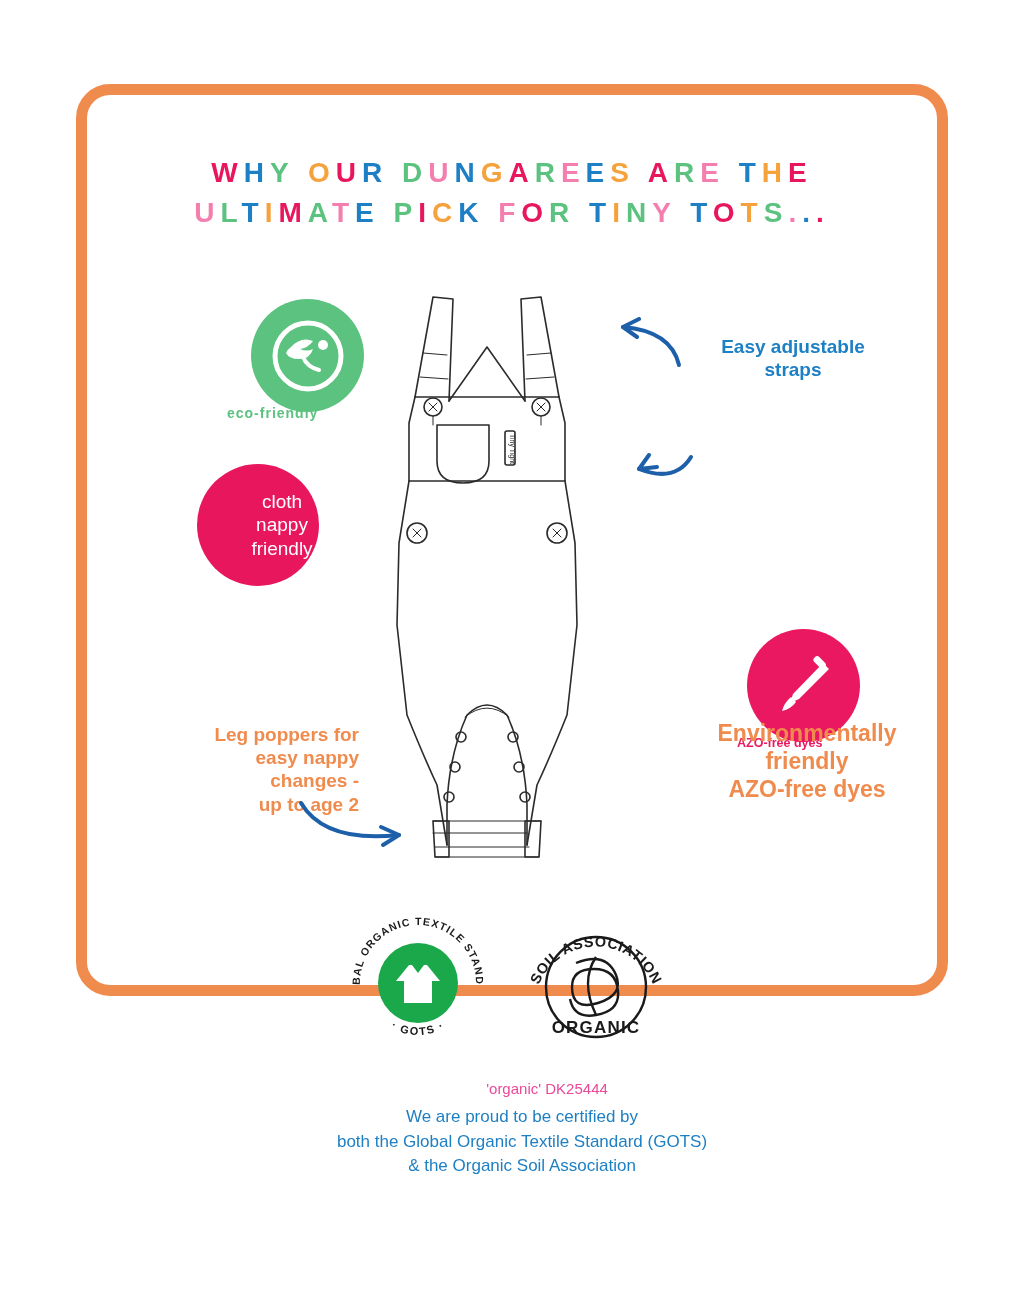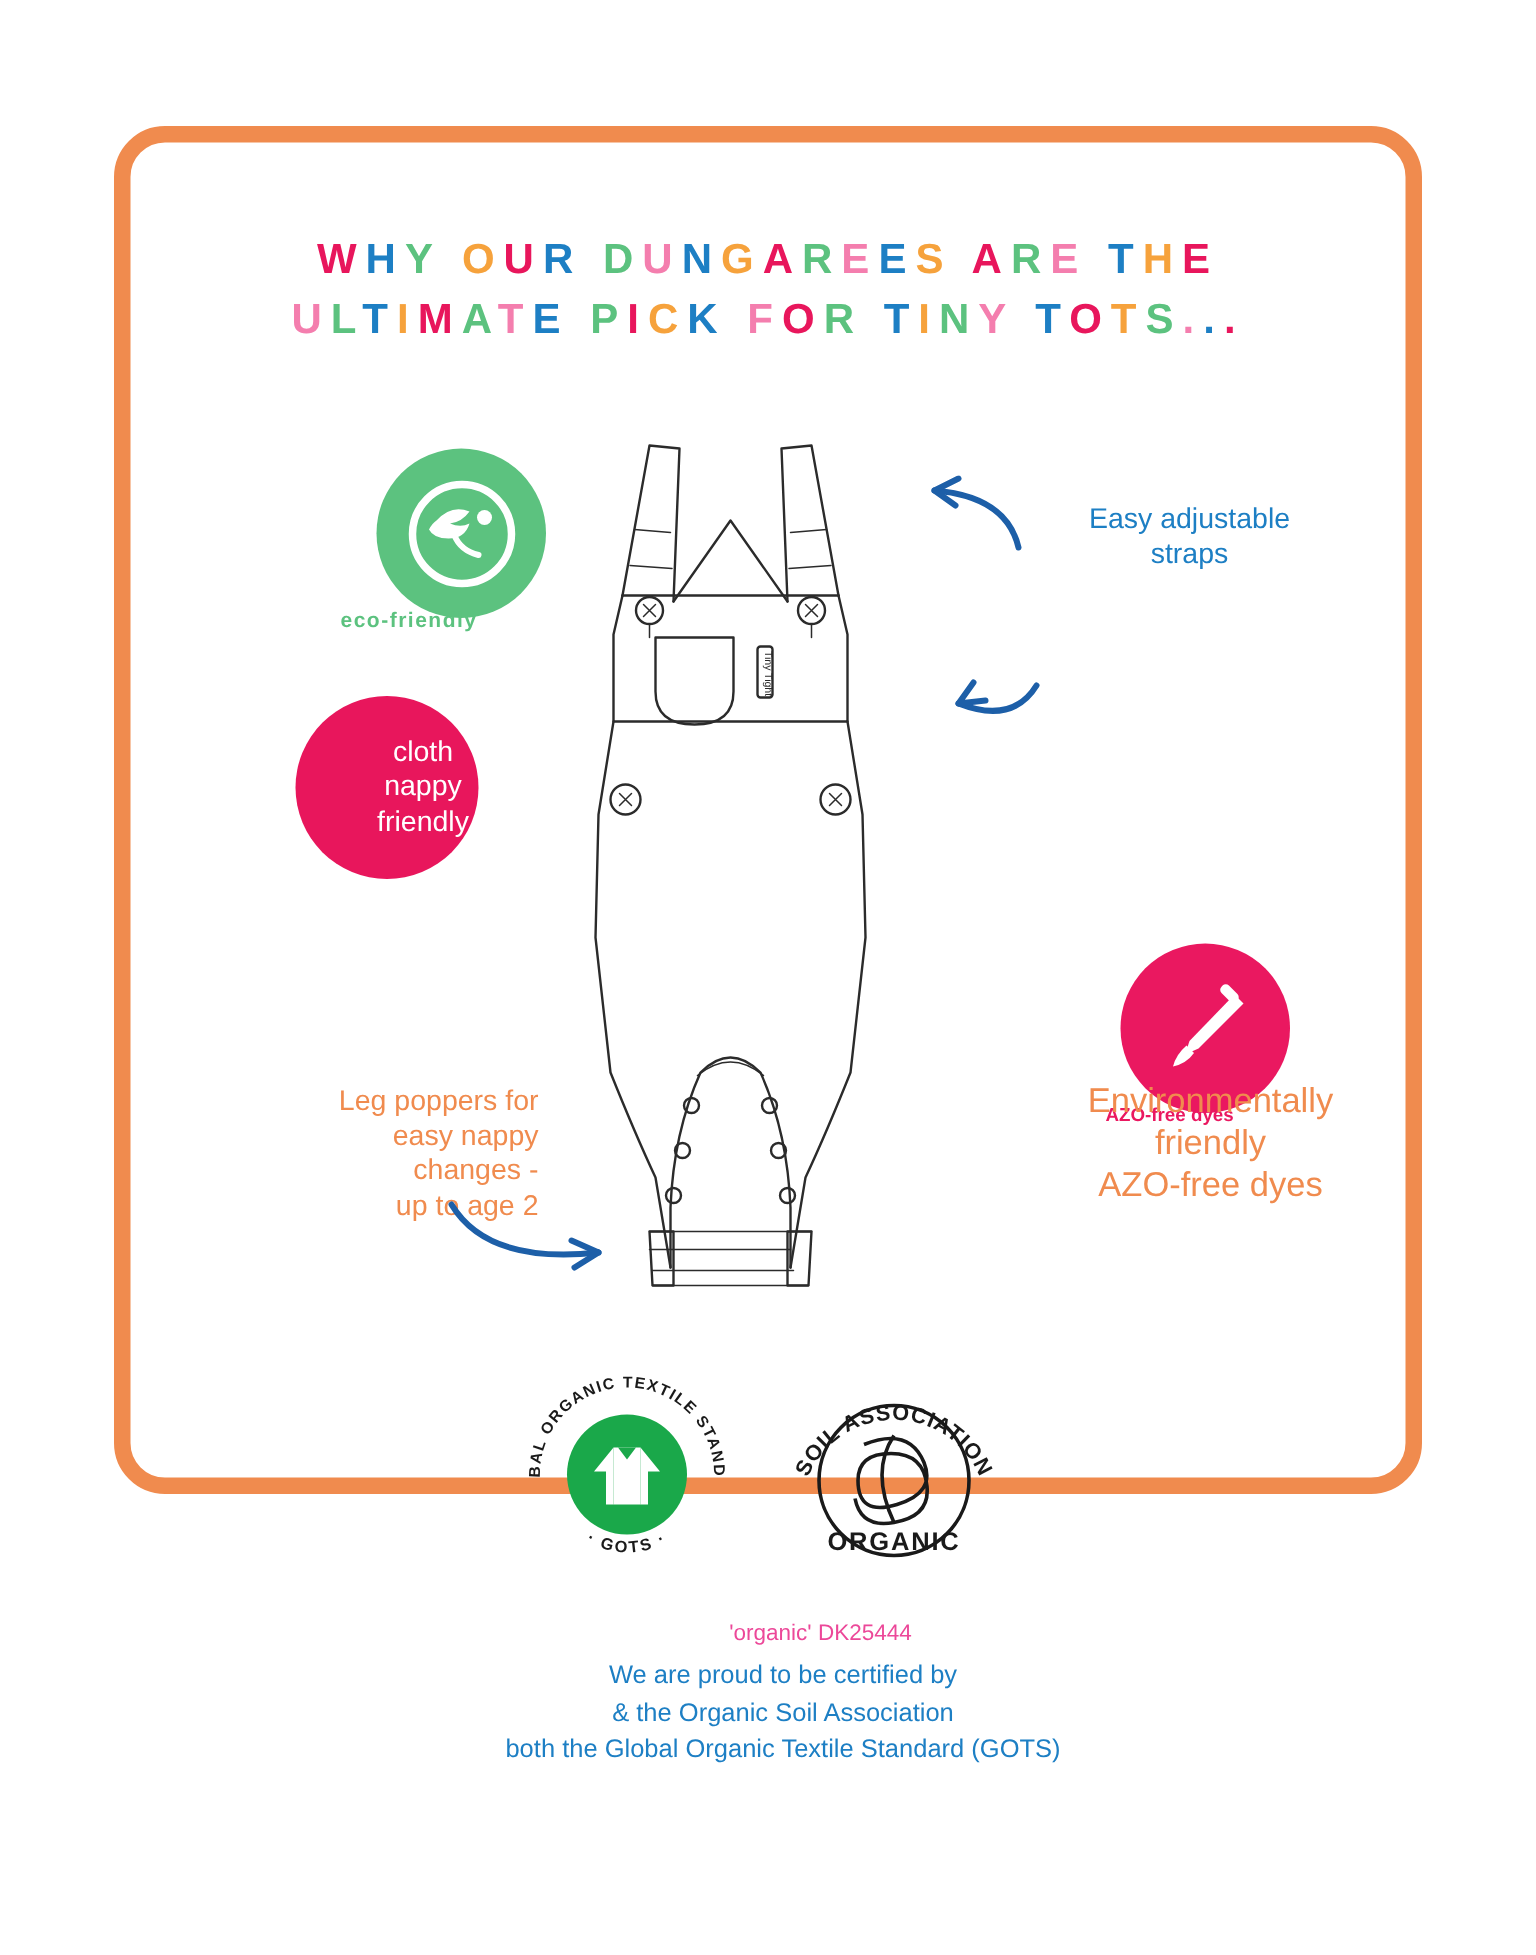--- a/index.html
+++ b/index.html
@@ -40,21 +40,21 @@
     font-size: 28px;
     letter-spacing: 6px;
     line-height: 40px;
     white-space: pre;
   }
   .title-line span { display: inline; }
 
   
   .caption {
     position: absolute;
-    font-weight: normal;
+    font-weight: bold;
     line-height: 1.22;
   }
 
   
   .badge {
     position: absolute;
     border-radius: 50%;
     display: flex;
     align-items: center;
     justify-content: center;
@@ -307,17 +307,17 @@
     <path d="M76 46 Q60 70 76 104" fill="none" stroke="#1a1a1a" stroke-width="2.4"></path>
     <text font-size="14.5" font-weight="bold" fill="#1a1a1a" letter-spacing="0.6">
       <textPath href="#soil-top" startOffset="50%" text-anchor="middle">SOIL ASSOCIATION</textPath>
     </text>
     <text x="76" y="122" font-size="17" font-weight="bold" fill="#1a1a1a" text-anchor="middle" letter-spacing="1.2">ORGANIC</text>
   </svg>
 
   <div id="organic-code">'organic'  DK25444</div>
   <div id="footer-text">
     <div>We are proud to be certified by</div>
+    <div>both the Global Organic Textile Standard (GOTS)</div>
     <div>&amp; the Organic Soil Association</div>
-    <div>both the Global Organic Textile Standard (GOTS)</div>
   </div>
 
 </div>
 
 </body></html>

